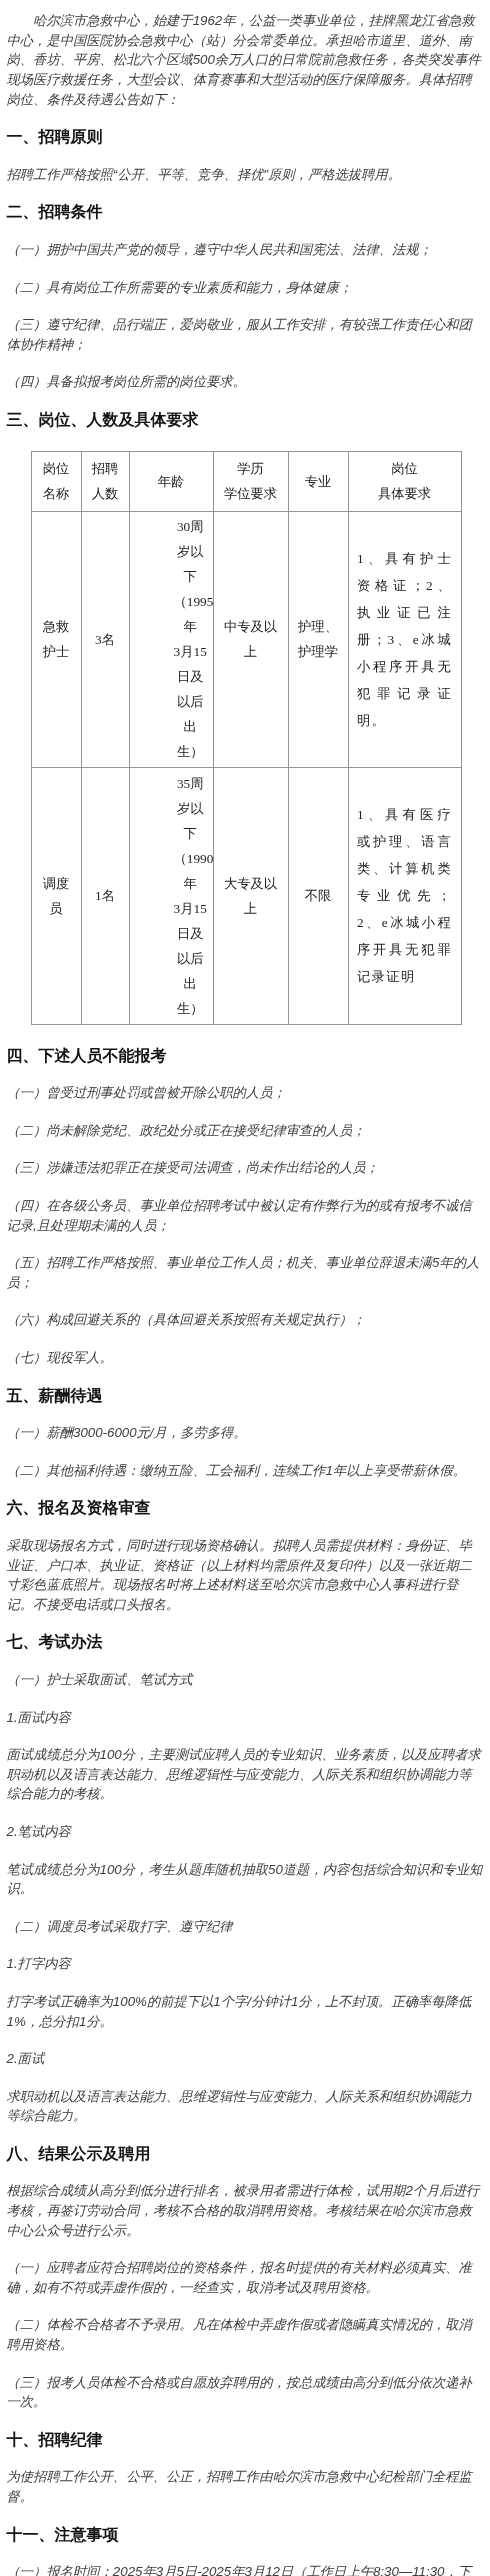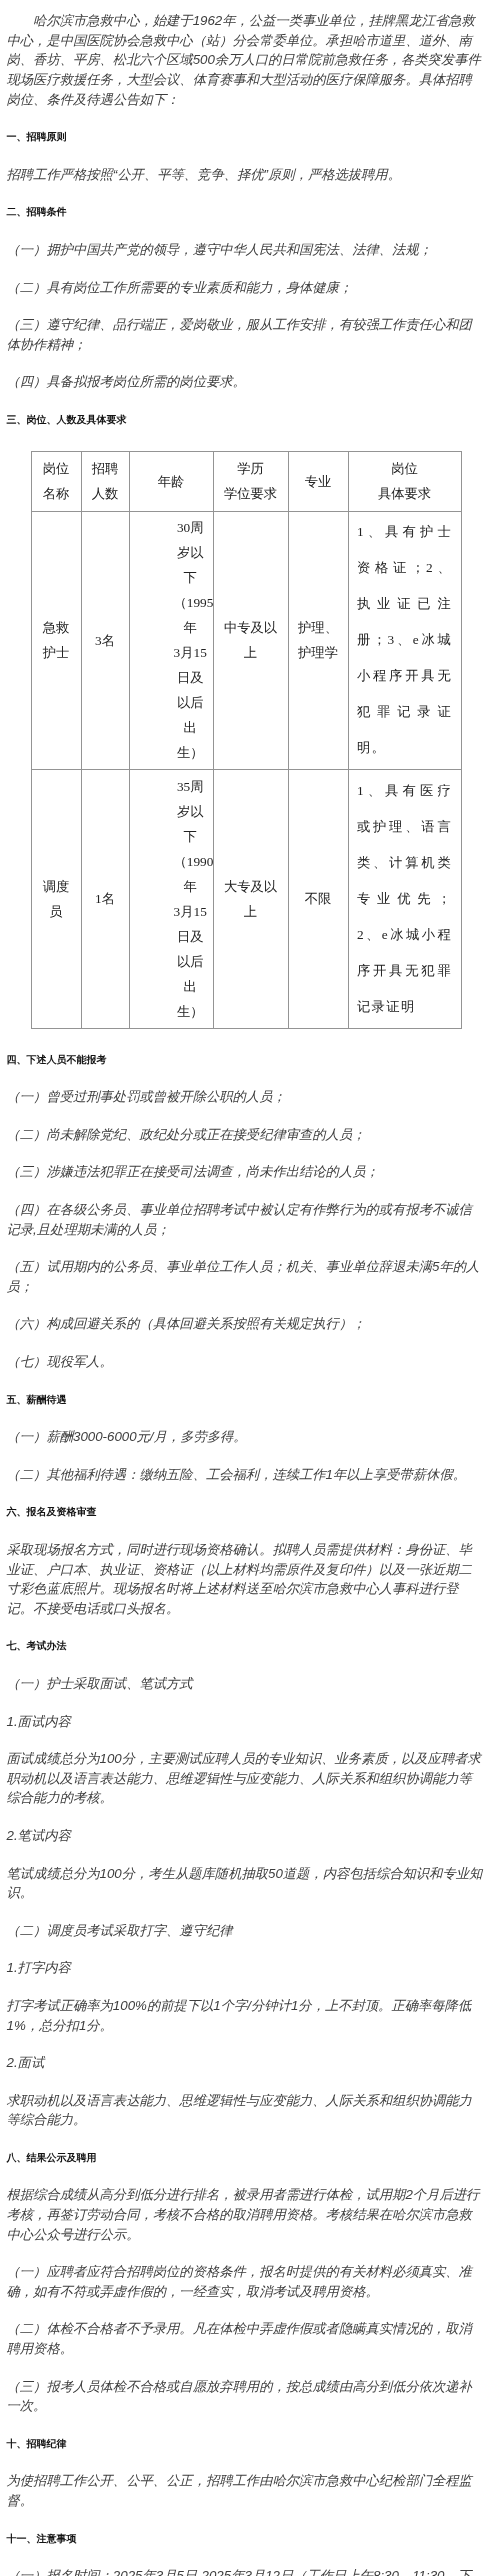--- a/index.html
+++ b/index.html
@@ -9,21 +9,21 @@
     padding:7px 3.5px 17px 3.5px;
     font-family:"Liberation Sans","DejaVu Sans",sans-serif;
     font-size:13.3px;
     line-height:19.6px;
     color:#3d3d3d;
     box-sizing:border-box;
   }
   .para{margin:18px 0;font-style:italic;}
   .intro{text-indent:2em;margin:4.2px 0 18px 0;}
   .sec-title{
-    font-size:10px;
+    font-size:16px;
     font-weight:bold;
     color:#141414;
     margin:18px 0;
   }
   table.positions{
     border-collapse:collapse;
     table-layout:fixed;
     width:429px;
     margin:21px 0 21px 24px;
     font-family:"Liberation Serif","DejaVu Serif",serif;
@@ -40,21 +40,21 @@
     padding:2.8px 5.6px;
     box-sizing:border-box;
     overflow:hidden;
   }
   .positions thead tr{height:60px;margin-left:28px;}
   .positions .row-1{height:244px;}
   .positions .row-2{height:218px;}
   .positions td.req{
     text-align:justify;
     letter-spacing:1.4px;
-    line-height:36px;
+    line-height:27px;
     padding:2.8px 8.4px;
   }
   .positions td.age{line-height:25px;padding-left:44px;}
 </style>
 </head>
 <body>
 
 <div class="doc">
 
   <p class="para intro">哈尔滨市急救中心，始建于1962年，公益一类事业单位，挂牌黑龙江省急救中心，是中国医院协会急救中心（站）分会常委单位。承担哈市道里、道外、南岗、香坊、平房、松北六个区域500余万人口的日常院前急救任务，各类突发事件现场医疗救援任务，大型会议、体育赛事和大型活动的医疗保障服务。具体招聘岗位、条件及待遇公告如下：</p>
@@ -123,21 +123,21 @@
         <td class="req">1、具有医疗或护理、语言类、计算机类专业优先；2、e冰城小程序开具无犯罪记录证明</td>
       </tr>
     </tbody>
   </table>
 
   <div class="sec-title">四、下述人员不能报考</div>
   <p class="para">（一）曾受过刑事处罚或曾被开除公职的人员；</p>
   <p class="para">（二）尚未解除党纪、政纪处分或正在接受纪律审查的人员；</p>
   <p class="para">（三）涉嫌违法犯罪正在接受司法调查，尚未作出结论的人员；</p>
   <p class="para">（四）在各级公务员、事业单位招聘考试中被认定有作弊行为的或有报考不诚信记录,且处理期未满的人员；</p>
-  <p class="para">（五）试用期内的公务员、事业单位工作人员；机关、事业单位辞退未满5年的人员；</p>
+  <p class="para">（五）招聘工作严格按照、事业单位工作人员；机关、事业单位辞退未满5年的人员；</p>
   <p class="para">（六）构成回避关系的（具体回避关系按照有关规定执行）；</p>
   <p class="para">（七）现役军人。</p>
 
   <div class="sec-title">五、薪酬待遇</div>
   <p class="para">（一）薪酬3000-6000元/月，多劳多得。</p>
   <p class="para">（二）其他福利待遇：缴纳五险、工会福利，连续工作1年以上享受带薪休假。</p>
 
   <div class="sec-title">六、报名及资格审查</div>
   <p class="para">采取现场报名方式，同时进行现场资格确认。拟聘人员需提供材料：身份证、毕业证、户口本、执业证、资格证（以上材料均需原件及复印件）以及一张近期二寸彩色蓝底照片。现场报名时将上述材料送至哈尔滨市急救中心人事科进行登记。不接受电话或口头报名。</p>
 

